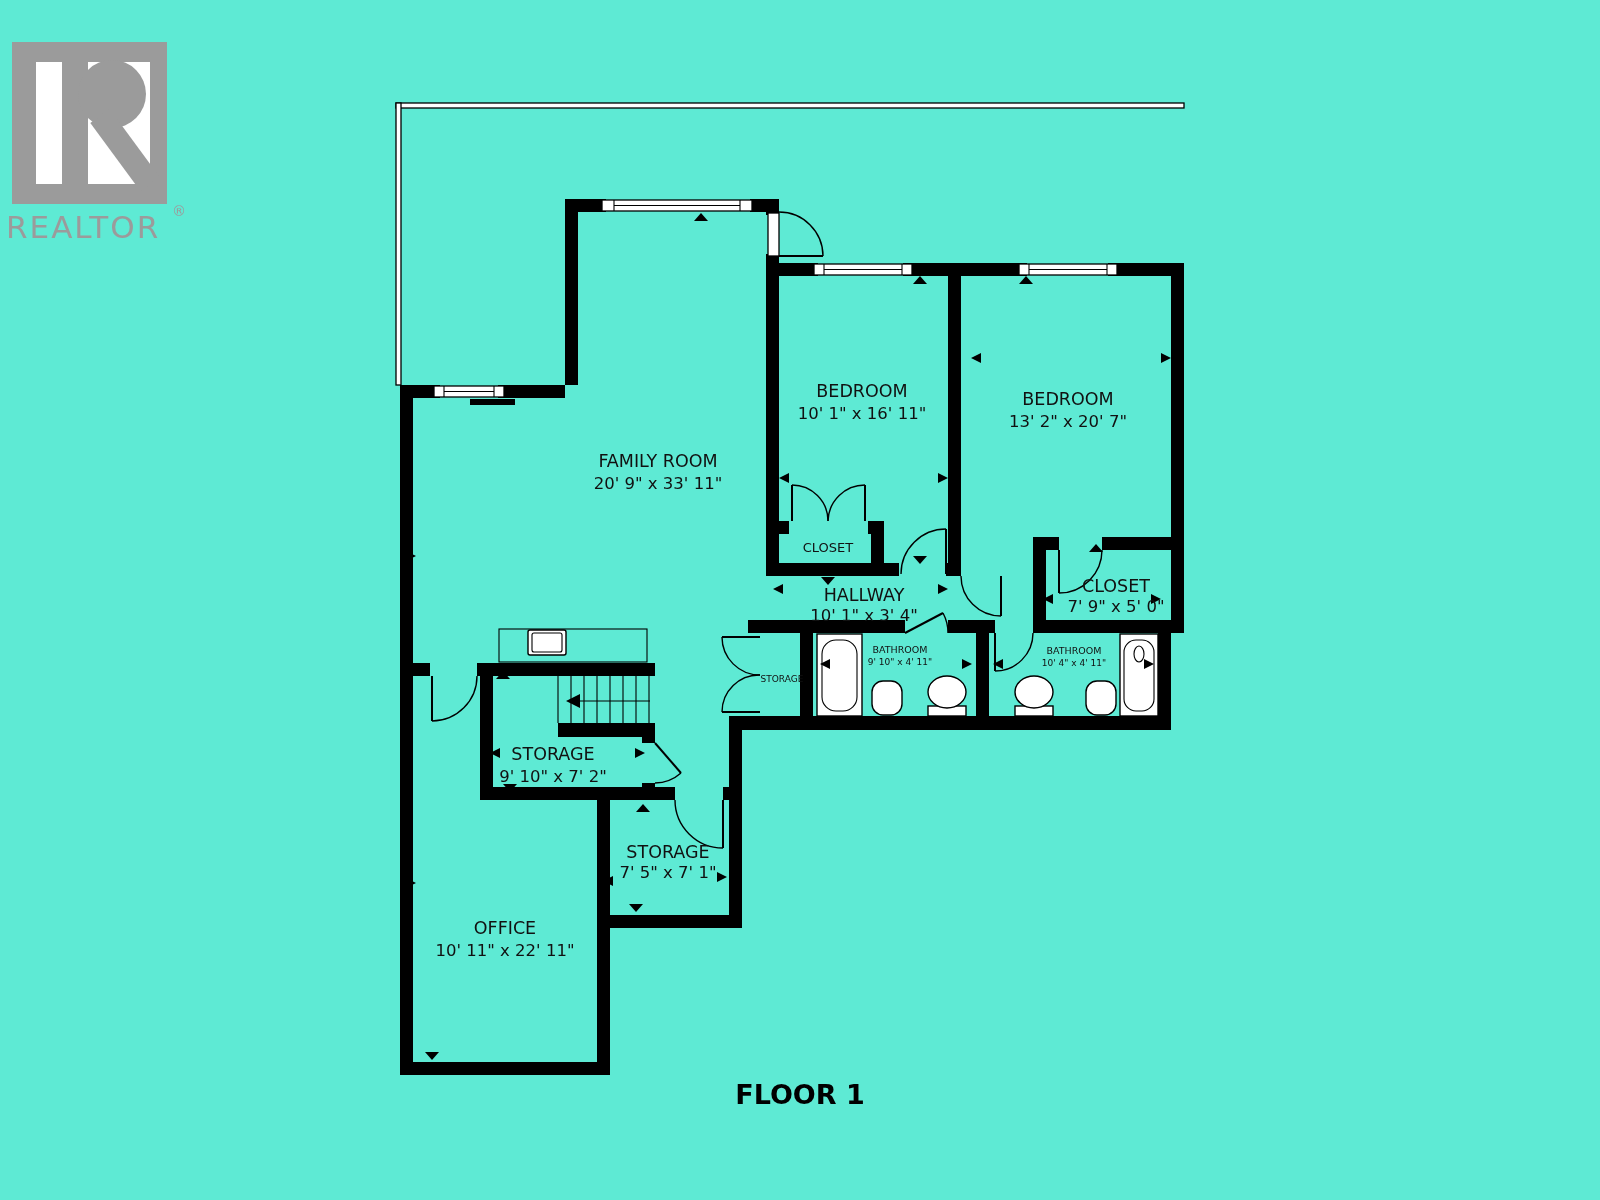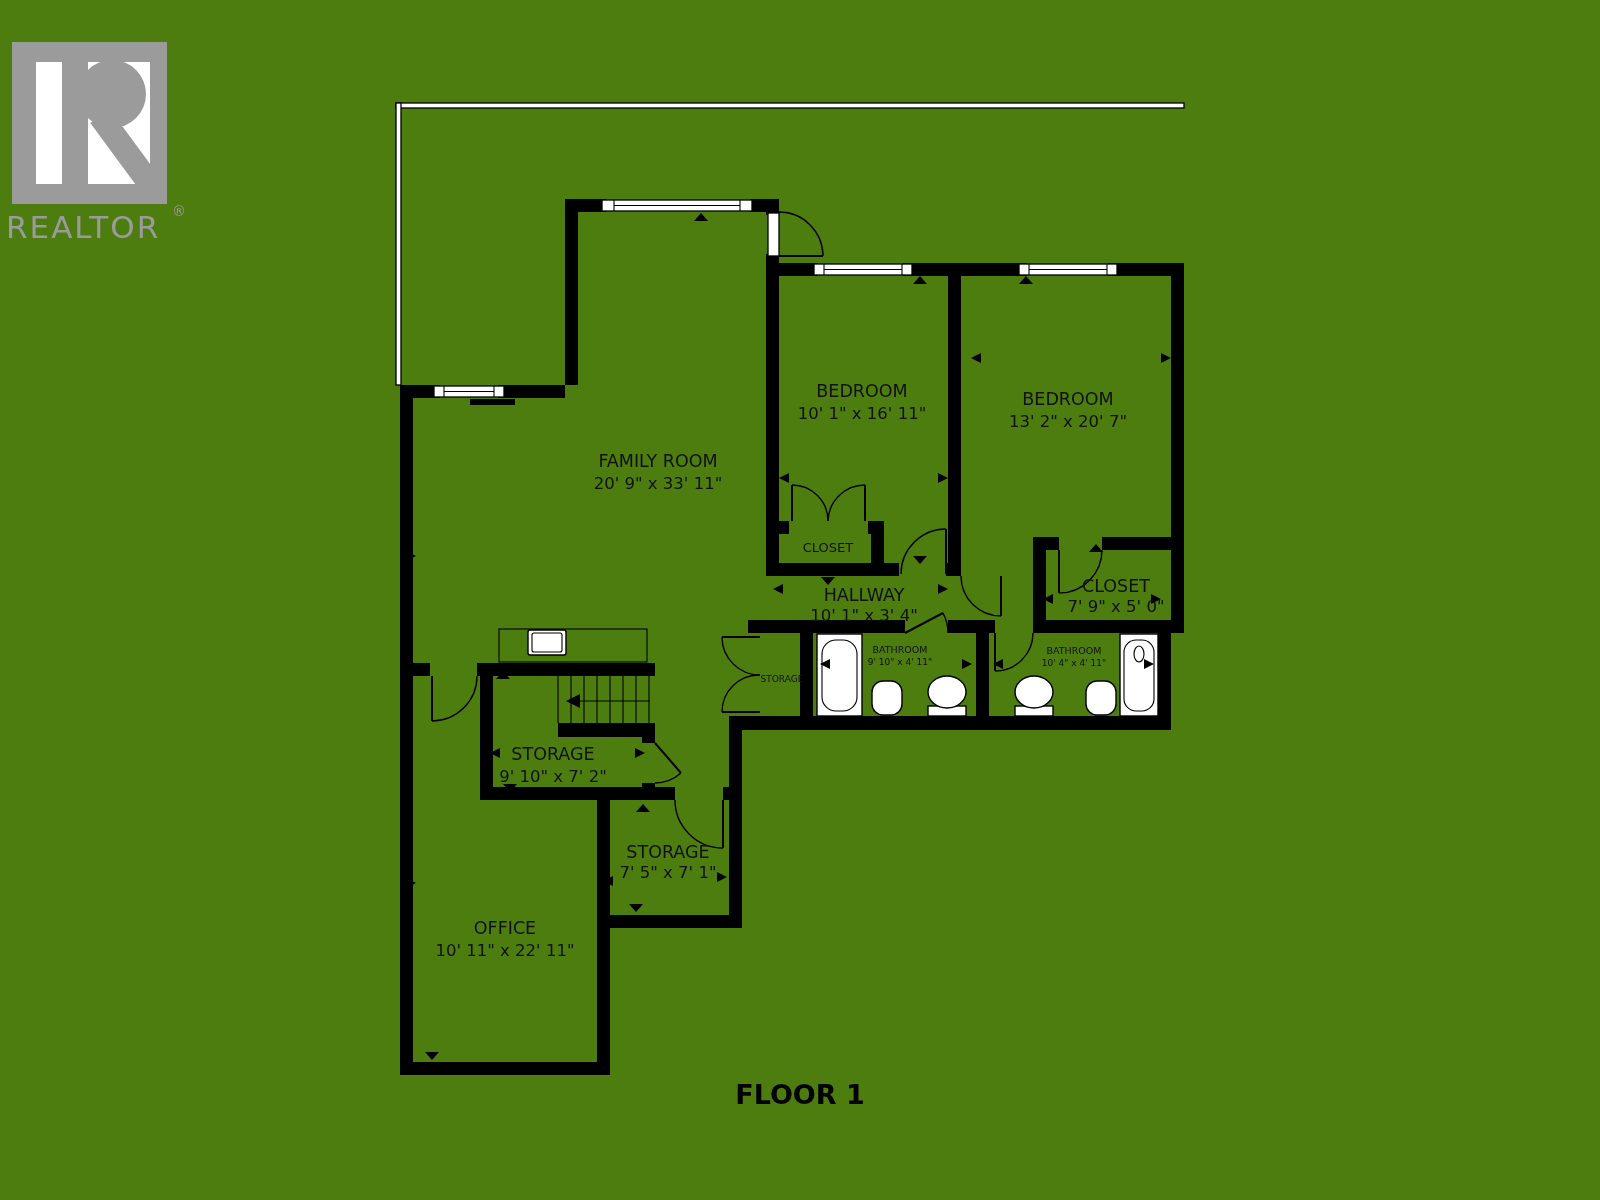--- a/index.html
+++ b/index.html
@@ -1,16 +1,16 @@
 <!DOCTYPE html>
 <html><head>
 <meta charset="utf-8">
 <style>
   html,body{margin:0;padding:0;background:#ffffff;}
-  #stage{position:relative;width:1600px;height:1200px;background:#4d7c0f;overflow:hidden;
+  #stage{position:relative;width:1600px;height:1200px;background:#5eead4;overflow:hidden;
          font-family:"DejaVu Sans","Liberation Sans",sans-serif;}
   svg{position:absolute;left:0;top:0;}
   .wall{fill:#000000;stroke:none;}
   .thin{fill:#ffffff;stroke:#000000;stroke-width:1.3;}
   .winline{stroke:#000000;stroke-width:1.1;fill:none;}
   .door{stroke:#000000;stroke-width:1.4;fill:none;}
   .doorleaf{stroke:#000000;stroke-width:2;fill:none;}
   .fixture{fill:#ffffff;stroke:#000000;stroke-width:1.4;}
   .fixthin{fill:none;stroke:#000000;stroke-width:1.1;}
   .marker{fill:#000000;stroke:none;}

